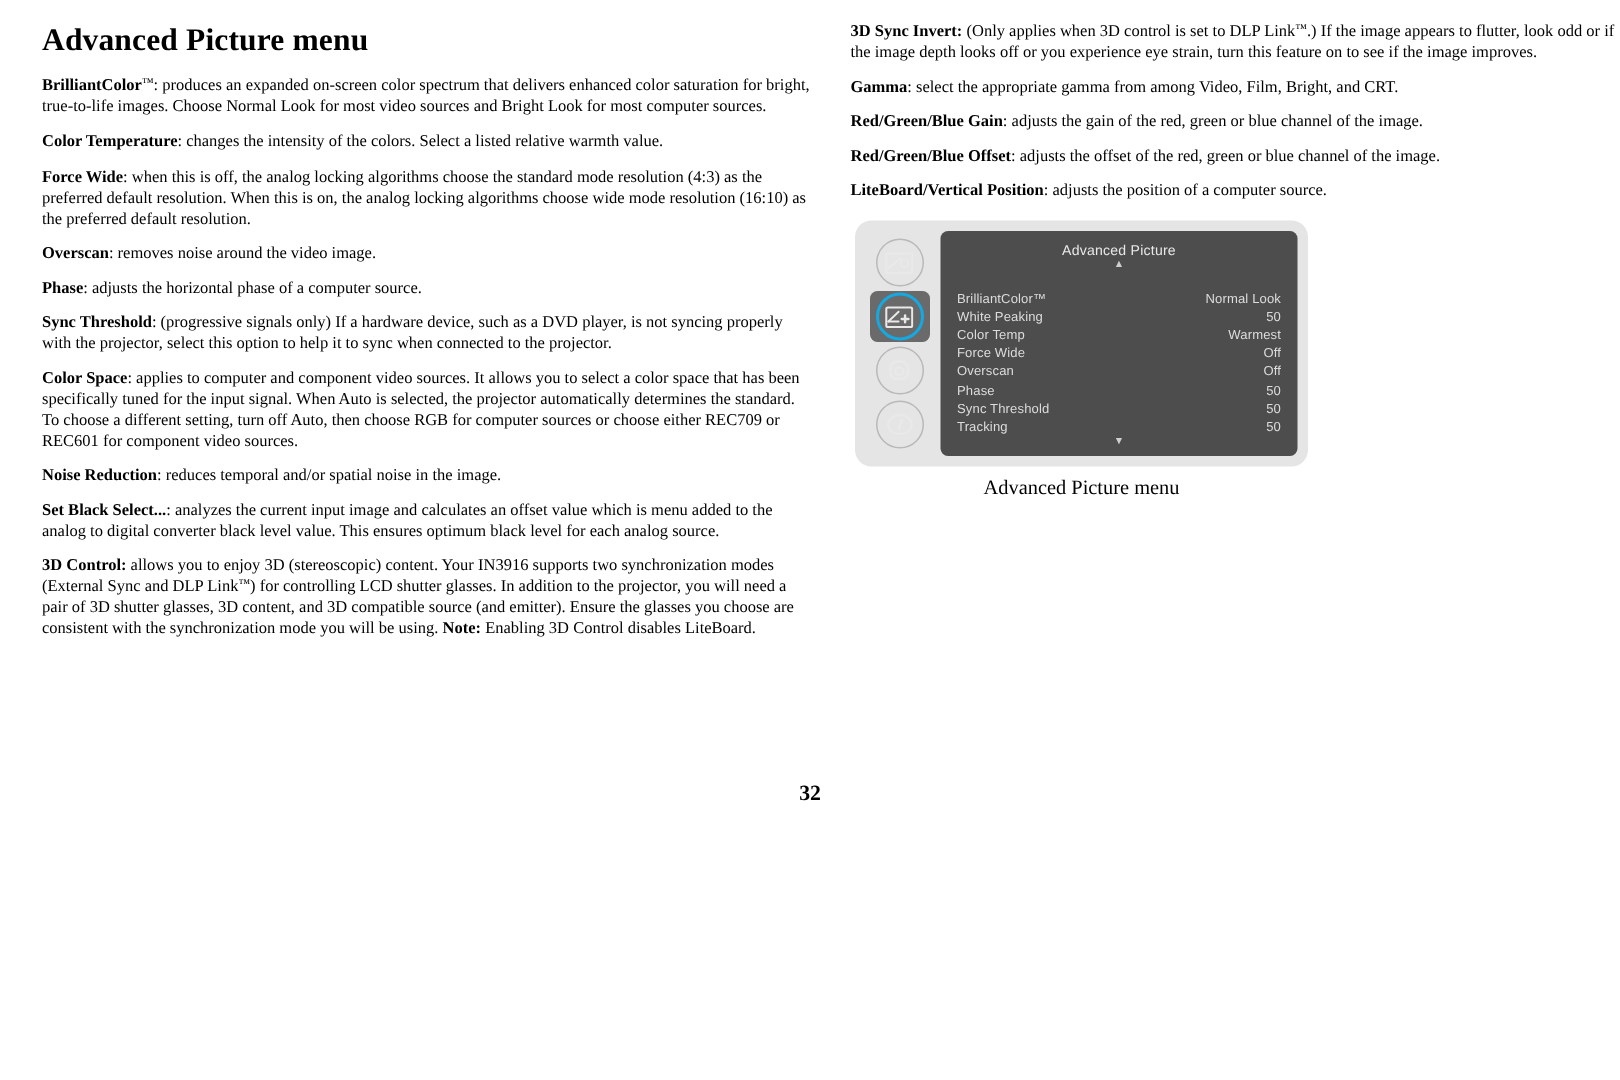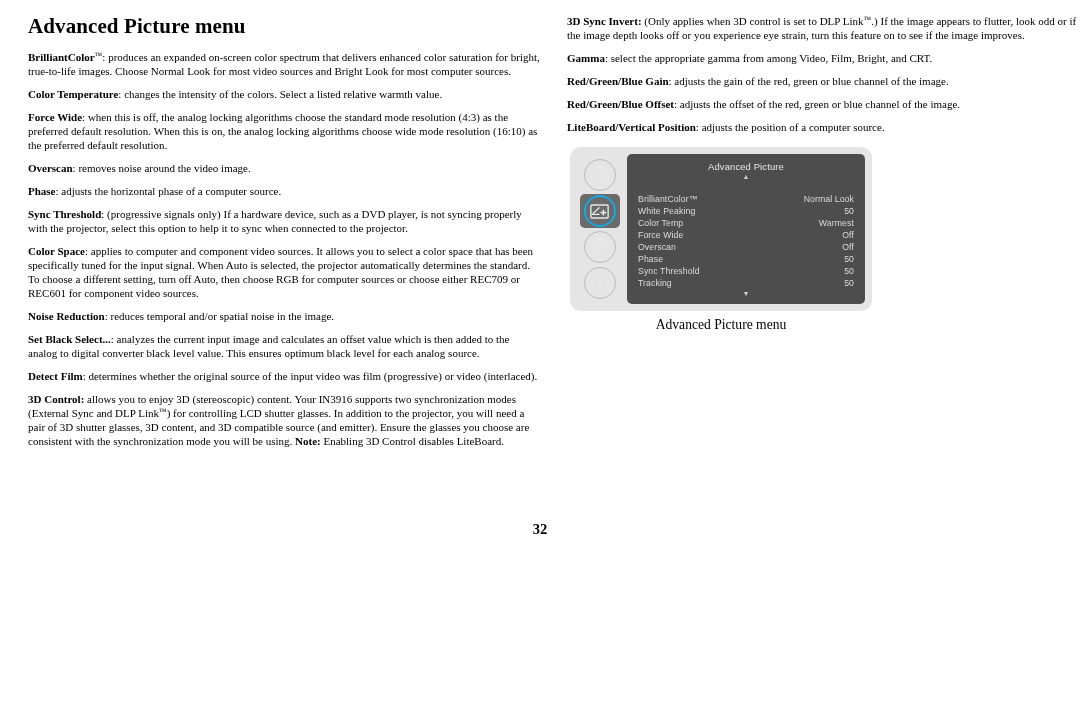--- a/index.html
+++ b/index.html
@@ -194,22 +194,21 @@
 
       <div id="left-entries">
           <p class="entry"><span class="term">BrilliantColor</span><span class="tm">™</span><span>: produces an expanded on-screen color spectrum that delivers enhanced color saturation for bright, true-to-life images. Choose Normal Look for most video sources and Bright Look for most computer sources.</span></p>
           <p class="entry"><span class="term">Color Temperature</span><span>: changes the intensity of the colors. Select a listed relative warmth value.</span></p>
           <p class="entry"><span class="term">Force Wide</span><span>: when this is off, the analog locking algorithms choose the standard mode resolution (4:3) as the preferred default resolution. When this is on, the analog locking algorithms choose wide mode resolution (16:10) as the preferred default resolution.</span></p>
           <p class="entry"><span class="term">Overscan</span><span>: removes noise around the video image.</span></p>
           <p class="entry"><span class="term">Phase</span><span>: adjusts the horizontal phase of a computer source.</span></p>
           <p class="entry"><span class="term">Sync Threshold</span><span>: (progressive signals only) If a hardware device, such as a DVD player, is not syncing properly with the projector, select this option to help it to sync when connected to the projector.</span></p>
           <p class="entry"><span class="term">Color Space</span><span>: applies to computer and component video sources. It allows you to select a color space that has been specifically tuned for the input signal. When Auto is selected, the projector automatically determines the standard. To choose a different setting, turn off Auto, then choose RGB for computer sources or choose either REC709 or REC601 for component video sources.</span></p>
           <p class="entry"><span class="term">Noise Reduction</span><span>: reduces temporal and/or spatial noise in the image.</span></p>
-          <p class="entry"><span class="term">Set Black Select...</span><span>: analyzes the current input image and calculates an offset value which is then added to the analog to digital converter black level value. This ensures optimum black level for each analog source.</span></p>
-          <p class="entry"><span class="term">Detect Film</span><span>: determines whether the original source of the input video was film (progressive) or video (interlaced).</span></p>
+          <p class="entry"><span class="term">Set Black Select...</span><span>: analyzes the current input image and calculates an offset value which is menu added to the analog to digital converter black level value. This ensures optimum black level for each analog source.</span></p>
         </div>
 
       <p class="entry">
         <span class="term">3D Control:</span><span> allows you to enjoy 3D (stereoscopic) content. Your IN3916 supports two synchronization modes (External Sync and DLP Link</span><span class="tm">™</span><span>) for controlling LCD shutter glasses. In addition to the projector, you will need a pair of 3D shutter glasses, 3D content, and 3D compatible source (and emitter).  Ensure the glasses you choose are consistent with the synchronization mode you will be using. </span><span class="note">Note:</span><span> Enabling 3D Control disables LiteBoard.</span>
       </p>
 
     </div>
 
     <div class="col col-right">
 

